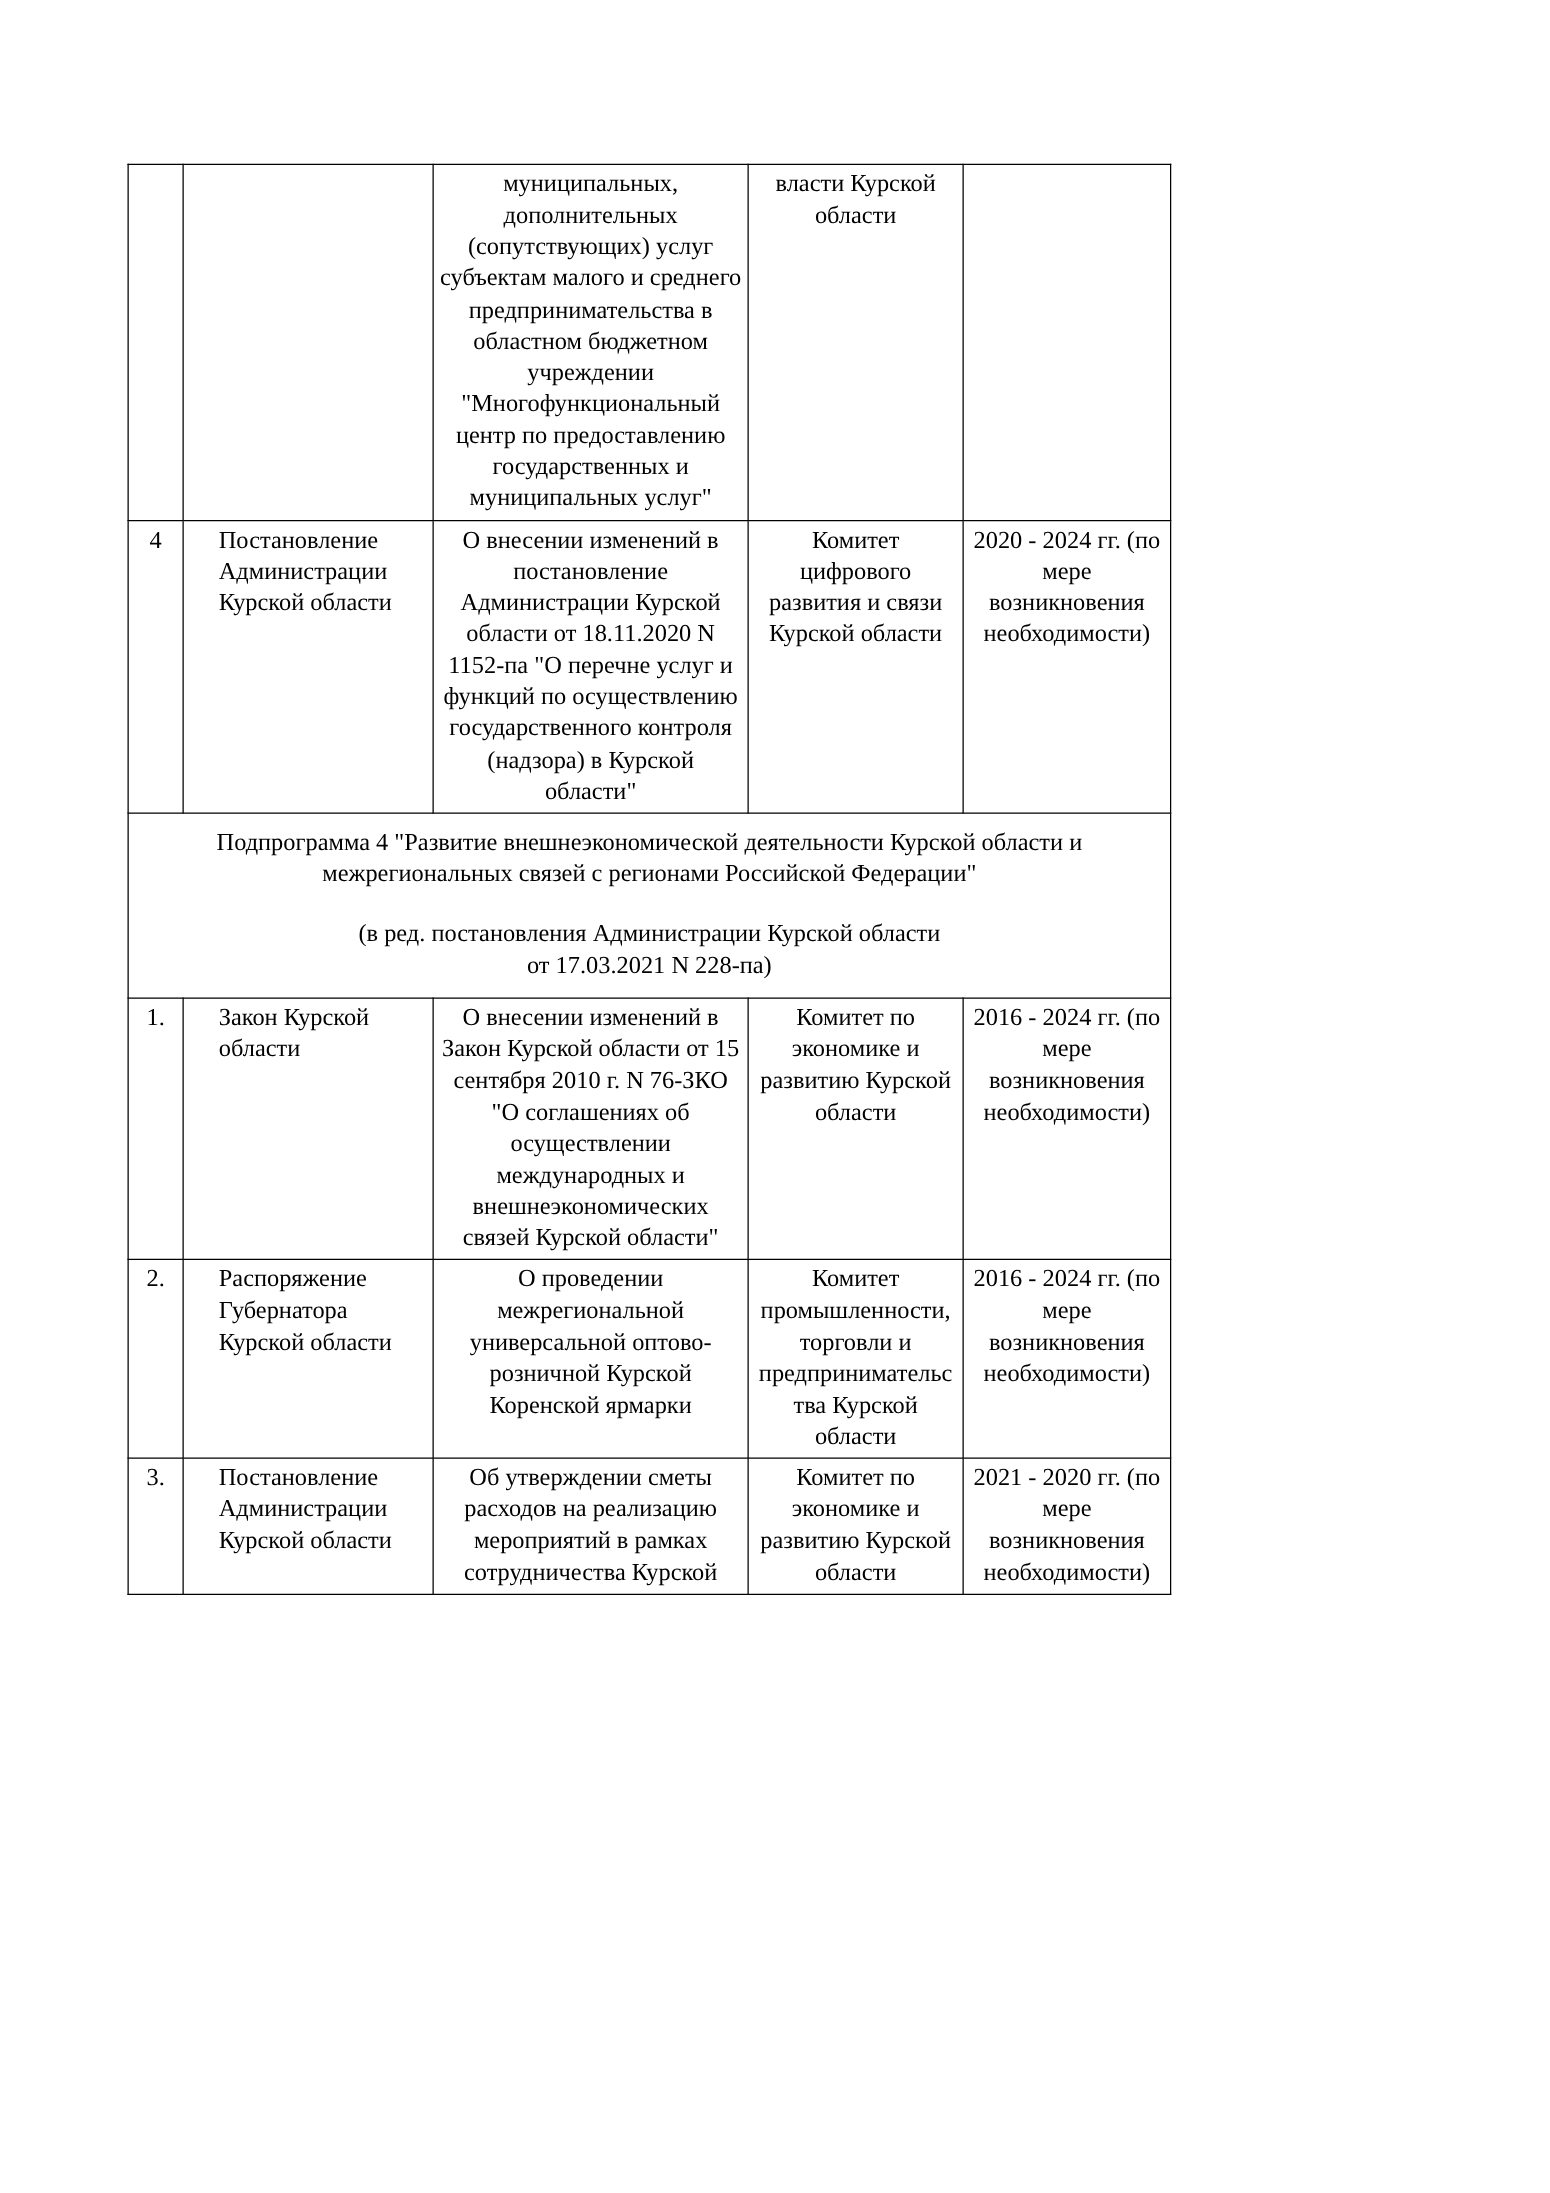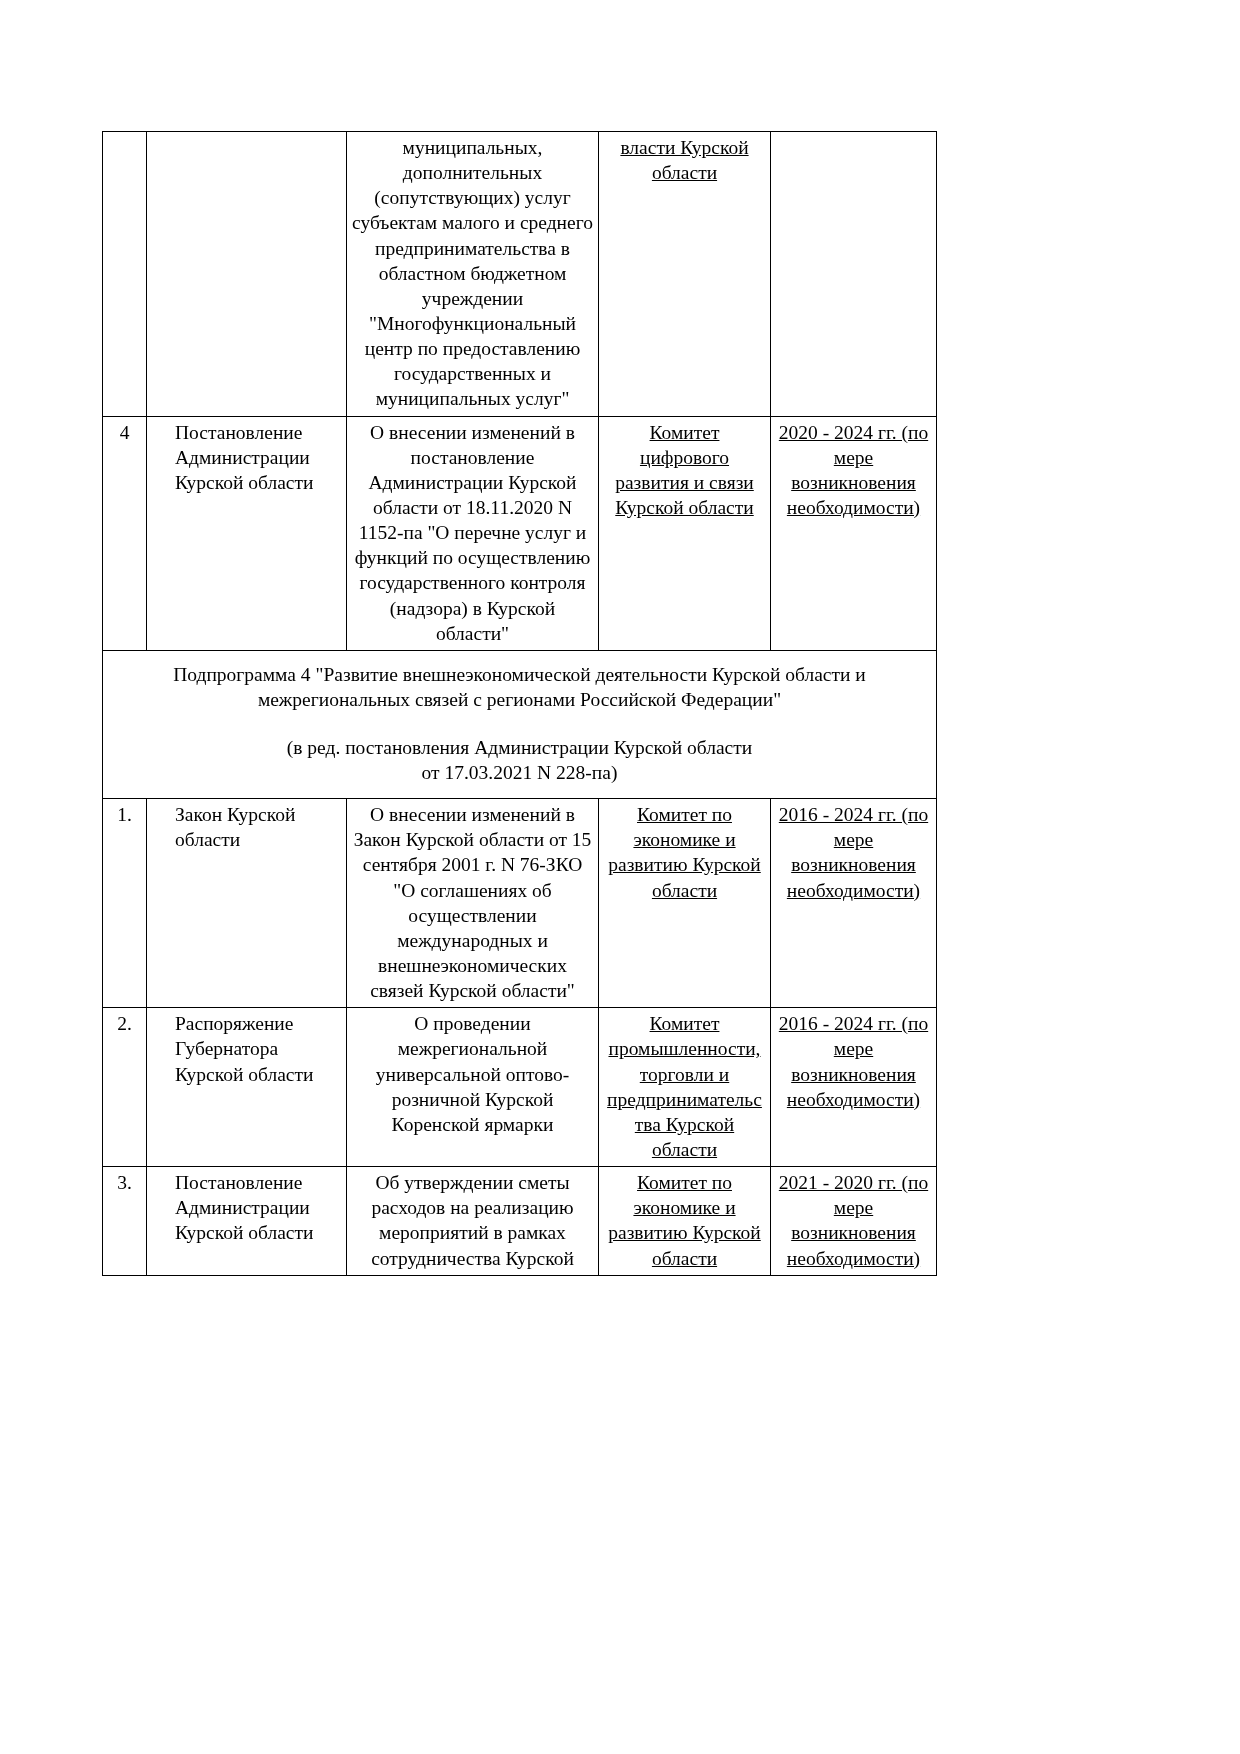--- a/index.html
+++ b/index.html
@@ -40,22 +40,22 @@
   
   col.c-num    { width: 44px; }
   col.c-type   { width: 200px; }
   col.c-title  { width: 252px; }
   col.c-exec   { width: 172px; }
   col.c-term   { width: 166px; }
 
   td.num      { text-align: center; }
   td.type     { text-align: left; padding-left: 28px; }
   td.title    { text-align: center; }
-  td.exec     { text-align: center; text-decoration: underline; }
-  td.term     { text-align: center; text-decoration: underline; }
+  td.exec     { text-align: center; }
+  td.term     { text-align: center; }
 
   
   td.subprogram {
     text-align: center;
     padding: 11px 18px 13px 18px;
     line-height: 1.30;
   }
   .subprogram .sp-title { display: block; }
   .subprogram .sp-ed {
     display: block;
@@ -104,21 +104,21 @@
           <span class="sp-ed">
             <span class="sp-line">(в ред. постановления Администрации Курской области</span>
             <span class="sp-line">от 17.03.2021 N 228-па)</span>
           </span>
         </td>
       </tr>
 
       <tr>
         <td class="num">1.</td>
         <td class="type">Закон Курской области</td>
-        <td class="title">О внесении изменений в Закон Курской области от 15 сентября 2001 г. N 76-ЗКО "О соглашениях об осуществлении международных и внешнеэкономических связей Курской области"</td>
+        <td class="title">О внесении изменений в Закон Курской области от 15 сентября 2010 г. N 76-ЗКО "О соглашениях об осуществлении международных и внешнеэкономических связей Курской области"</td>
         <td class="exec">Комитет по экономике и развитию Курской области</td>
         <td class="term">2016 - 2024 гг. (по мере возникновения необходимости)</td>
       </tr>
 
       <tr>
         <td class="num">2.</td>
         <td class="type">Распоряжение Губернатора Курской области</td>
         <td class="title">О проведении межрегиональной универсальной оптово-розничной Курской Коренской ярмарки</td>
         <td class="exec">Комитет промышленности, торговли и предпринимательства Курской области</td>
         <td class="term">2016 - 2024 гг. (по мере возникновения необходимости)</td>

